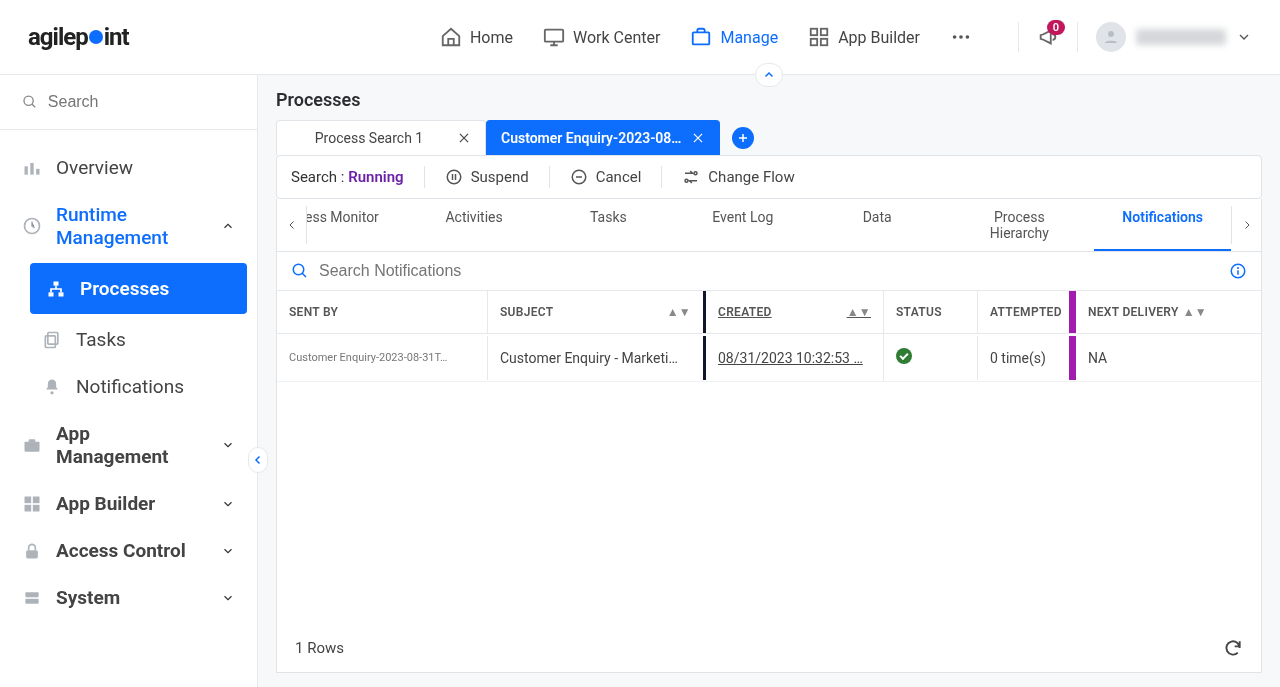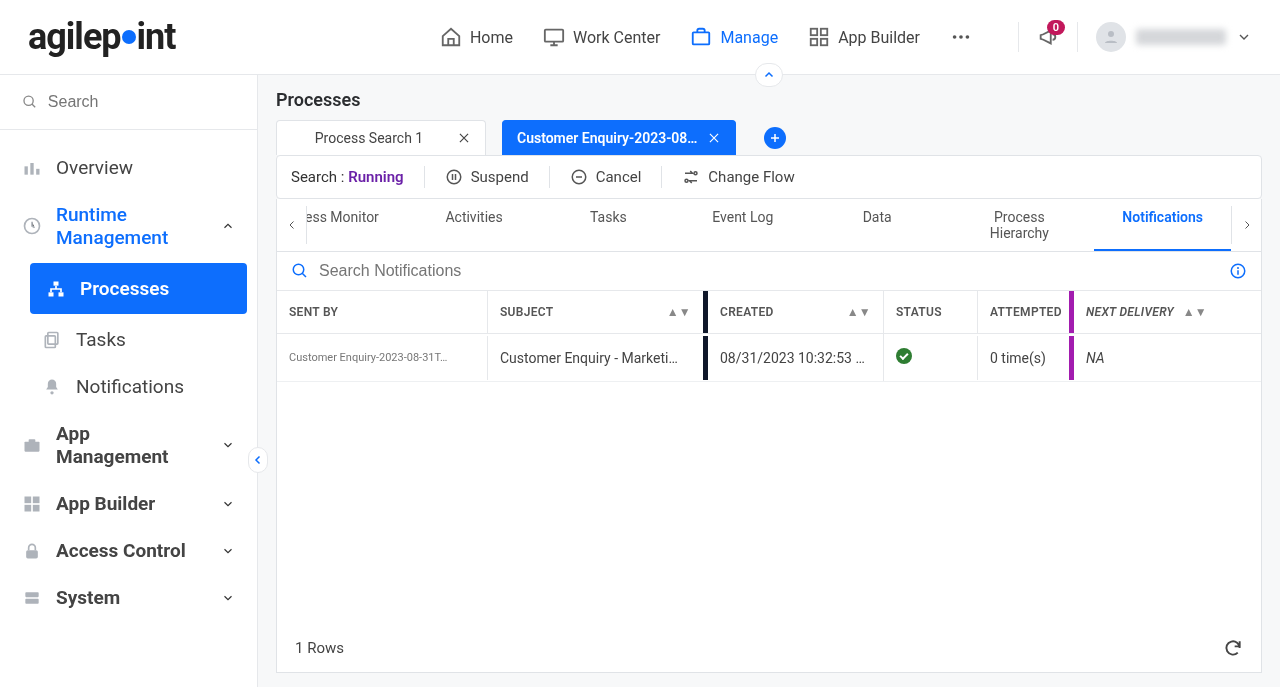--- a/index.html
+++ b/index.html
@@ -1,18 +1,18 @@
 <!DOCTYPE html>
 <html><head>
 <meta charset="utf-8">
 <style>
   * { box-sizing: border-box; margin: 0; padding: 0; }
   body { font-family: -apple-system, BlinkMacSystemFont, "Segoe UI", Roboto, Arial, sans-serif; background: #fff; color: #222; width: 1280px; height: 687px; overflow: hidden; }
   .topbar { height: 75px; display: flex; align-items: center; padding: 0 28px; border-bottom: 1px solid #e6e8eb; gap: 24px; }
-  .logo { font-size: 36px; font-weight: 700; letter-spacing: -1px; display:flex; align-items:center; }
+  .logo { font-size: 24px; font-weight: 700; letter-spacing: -1px; display:flex; align-items:center; }
   .logo .dot { display:inline-block; width:14px; height:14px; border-radius:50%; background:#0d6efd; margin:0 1px; }
   .nav { display:flex; gap:30px; margin-left:auto; }
   .nav-item { display:flex; align-items:center; gap:8px; font-size:16px; color:#444; cursor:pointer; }
   .nav-item.active { color:#0d6efd; }
   .nav-item svg { width:22px; height:22px; }
   .top-actions { display:flex; align-items:center; gap:18px; margin-left:22px; }
   .divider-v { width:1px; height:30px; background:#e6e8eb; }
   .notif { position:relative; }
   .badge { position:absolute; top:-6px; right:-6px; background:#c2185b; color:#fff; border-radius:10px; font-size:11px; padding:1px 6px; font-weight:600; }
   .user { display:flex; align-items:center; gap:10px; }
@@ -28,21 +28,21 @@
   .side-row.ex { color:#0d6efd; font-weight:500; }
   .side-row .chev { margin-left:auto; color:#555; }
   .side-sub { padding-left:20px; }
   .side-row.active { background:#0d6efd; color:#fff; border-radius:4px; margin:2px 10px; padding:14px 16px; font-weight:600; }
   .side-icon { width:20px; height:20px; color:#aeb3ba; flex-shrink:0; }
   .side-row.active .side-icon, .side-row.ex .side-icon.rt { color:inherit; }
   .collapse-handle { position:absolute; left:248px; top:372px; width:20px; height:26px; background:#fff; border:1px solid #e6e8eb; border-radius:13px; display:flex; align-items:center; justify-content:center; color:#0d6efd; cursor:pointer; z-index:5; }
   .up-handle { position:absolute; left:50%; top:-12px; transform:translateX(-50%); width:28px; height:24px; background:#fff; border:1px solid #e6e8eb; border-radius:14px; display:flex; align-items:center; justify-content:center; color:#0d6efd; cursor:pointer; z-index:5; }
   .content { flex:1; position:relative; display:flex; flex-direction:column; background:#f7f8f9; }
   .page-title { font-size:18px; font-weight:600; padding:14px 18px 10px; color:#2b2d30; }
-  .tabs-row { display:flex; align-items:center; gap:16px; padding:0 18px 0; }
+  .tabs-row { display:flex; align-items:center; gap:0; padding:0 18px 0; }
   .tab { display:flex; align-items:center; gap:10px; background:#fff; border:1px solid #e0e3e7; border-bottom:none; border-radius:4px 4px 0 0; padding:9px 14px; font-size:14px; color:#444; cursor:pointer; margin-right:0; }
   .tab.active { background:#0d6efd; color:#fff; border-color:#0d6efd; font-weight:600; }
   .tab .tclose { color:#666; cursor:pointer; }
   .tab.active .tclose { color:#fff; }
   .tab-add { width:22px; height:22px; border-radius:50%; background:#0d6efd; color:#fff; display:flex; align-items:center; justify-content:center; margin-left:12px; cursor:pointer; font-size:14px; font-weight:700; }
   .toolbar { display:flex; align-items:center; gap:18px; background:#fff; border:1px solid #e0e3e7; border-radius:4px; margin:0 18px; padding:10px 14px; font-size:15px; }
   .toolbar .sep { width:1px; height:22px; background:#e0e3e7; margin:0 2px; }
   .status-lbl { color:#333; }
   .status-run { color:#6b21a8; font-weight:600; }
   .tool-btn { display:flex; align-items:center; gap:8px; color:#444; cursor:pointer; }
@@ -55,24 +55,24 @@
   .subtab.active { color:#0d6efd; font-weight:600; border-bottom:2px solid #0d6efd; }
   .panel { flex:1; background:#fff; margin:0 18px 14px; border:1px solid #e0e3e7; border-top:none; display:flex; flex-direction:column; position:relative; }
   .search-row { display:flex; padding:10px 14px; gap:10px; }
   .search-row input { flex:1; border:none; outline:none; font-size:16px; }
   .info-btn { margin-left:auto; color:#0d6efd; cursor:pointer; }
   .grid-head, .grid-row { display:flex; align-items:center; font-size:14px; }
   .grid-head { border-top:1px solid #e6e8eb; border-bottom:1px solid #e6e8eb; color:#555; font-weight:600; font-size:12px; letter-spacing:.3px; }
   .cell { padding:14px 12px; overflow:hidden; text-overflow:ellipsis; white-space:nowrap; }
   .c-sent { width:210px; }
   .c-subj { width:216px; border-left:1px solid #e6e8eb; } 
-  .c-created { width:180px; border-left:5px solid #0f172a; }
+  .c-created { width:180px; border-left:3px solid #0f172a;text-decoration:underline; }
   .c-status { width:94px; border-left:1px solid #e6e8eb; text-align:left; }
   .c-att { width:92px; border-left:1px solid #e6e8eb; }
-  .c-next { width:150px; border-left:5px solid #a21caf;font-style:italic; }
+  .c-next { width:150px; border-left:7px solid #a21caf; }
   .grid-head .sorter { margin-left:auto; color:#888; font-size:12px; }
   .head-wrap { display:flex; align-items:center; width:100%; }
   .grid-row { border-bottom:1px solid #eef0f2; color:#444; }
   .grid-row .c-sent { color:#777; font-size:11px; }
   .status-ok { display:inline-block; width:16px; height:16px; border-radius:50%; background:#2e7d32; position:relative; }
   .status-ok::after { content:""; position:absolute; left:4px; top:5px; width:6px; height:3px; border-left:2px solid #fff; border-bottom:2px solid #fff; transform:rotate(-45deg); }
   .footer { margin-top:auto; display:flex; align-items:center; padding:14px 18px; font-size:15px; color:#444; }
   .refresh { margin-left:auto; color:#444; cursor:pointer; }
   svg { display:block; }
 </style>

